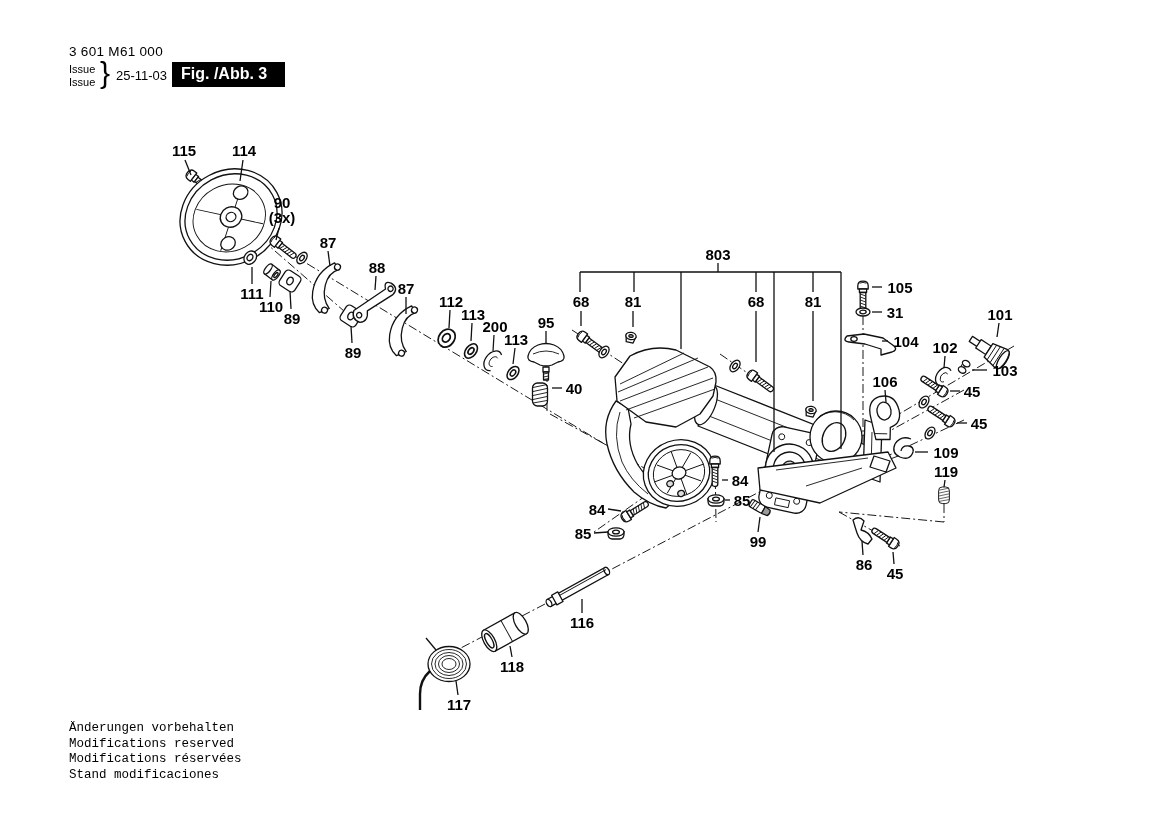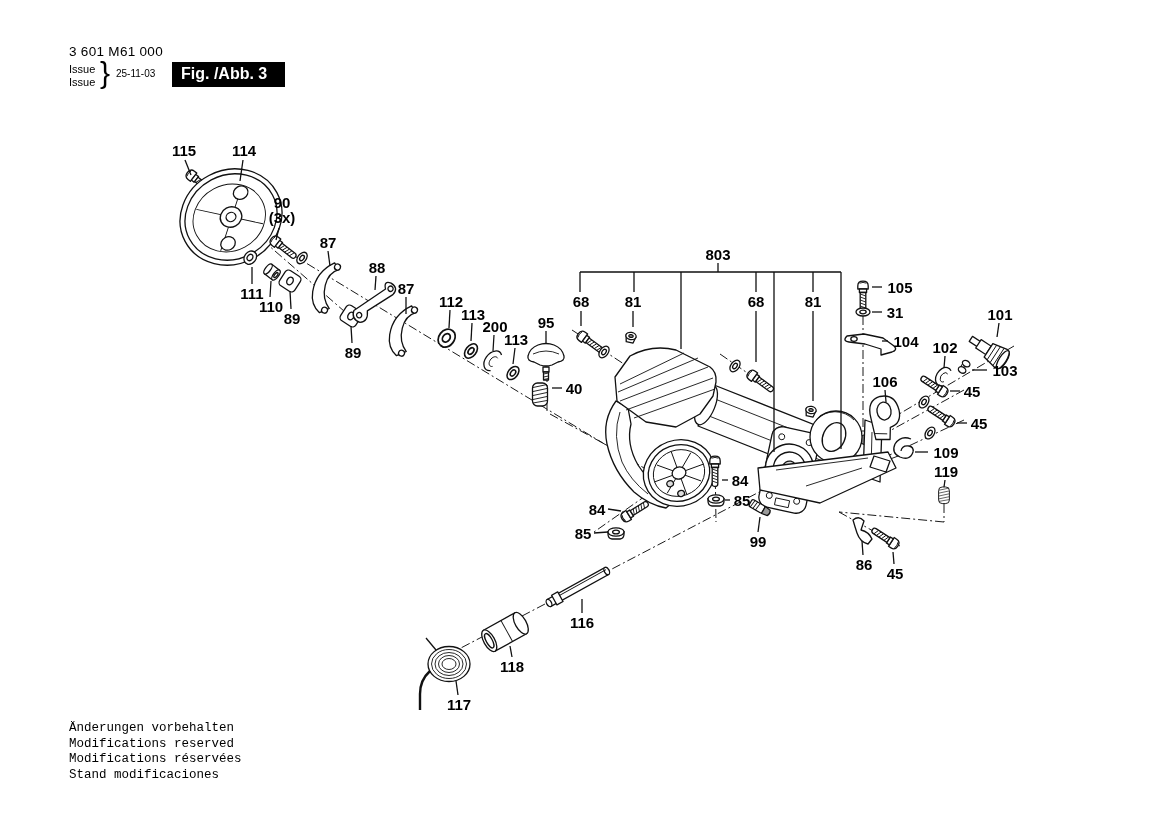--- a/index.html
+++ b/index.html
@@ -2,21 +2,21 @@
 <html><head>
 <meta charset="utf-8">
 <style>
   html,body{margin:0;padding:0;background:#fff;}
   #page{position:relative;width:1169px;height:826px;background:#fff;overflow:hidden;
         font-family:"Liberation Sans",sans-serif;color:#000;margin-left:16px;}
   
   #hdr-partnum{position:absolute;left:53px;top:44px;font-size:13.5px;letter-spacing:.3px;}
   #hdr-stand{position:absolute;left:53px;top:63px;font-size:11px;line-height:13px;}
   #hdr-brace{position:absolute;left:84px;top:56px;font-size:30px;font-weight:400;}
-  #hdr-date{position:absolute;left:100px;top:68px;font-size:10px;}
+  #hdr-date{position:absolute;left:100px;top:68px;font-size:13px;}
   #fig-box{position:absolute;left:156px;top:62px;background:#000;color:#fff;
            font-size:16px;font-weight:bold;padding:3px 18px 4px 9px;}
   
   #footer{position:absolute;left:53px;top:721px;font-size:12.5px;line-height:15.5px;font-family:Liberation Mono, monospace;}
   
   svg{position:absolute;left:0;top:0;}
   .pf{fill:#fff;stroke:#111;stroke-width:1.3;stroke-linejoin:round;}
   .sh{fill:#dcdcdc;stroke:#111;stroke-width:1.3;stroke-linejoin:round;}
   .dk{fill:#9a9a9a;stroke:#111;stroke-width:1.2;}
   .thin{fill:none;stroke:#111;stroke-width:.9;}

